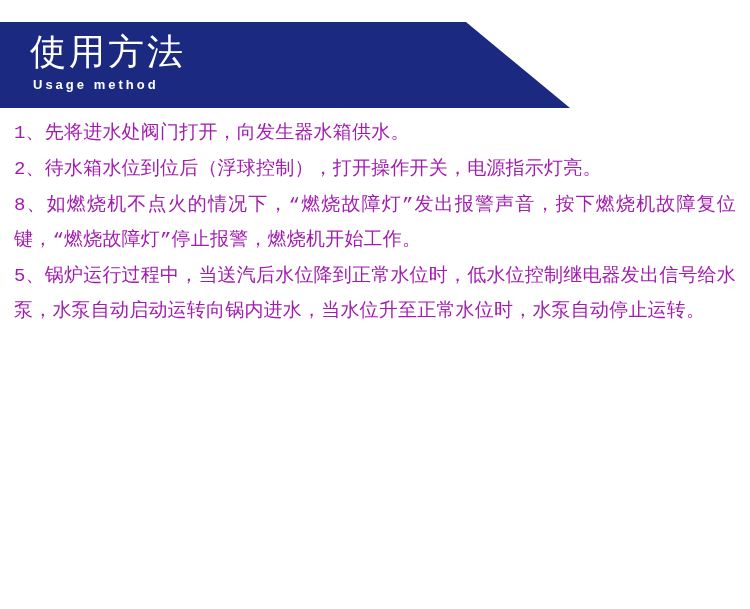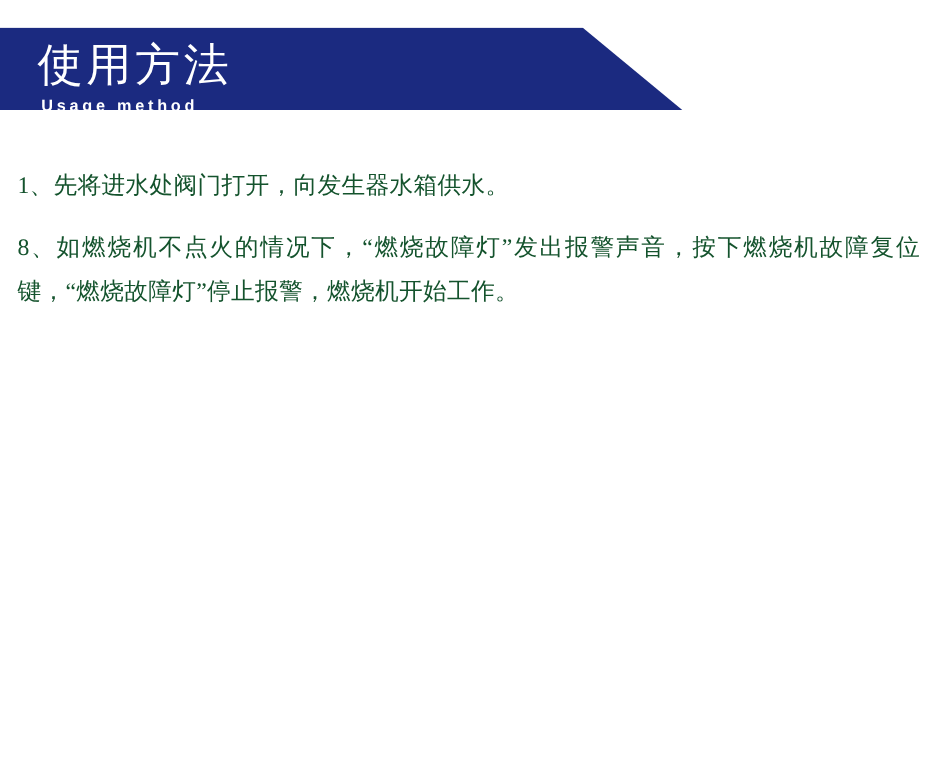--- a/index.html
+++ b/index.html
@@ -16,21 +16,21 @@
   .page {
     position: relative;
     width: 750px;
     height: 609px;
     background: #ffffff;
   }
   
   .header {
     position: relative;
     width: 750px;
-    height: 88px;
+    height: 108px;
     background: #ffffff;
     overflow: hidden;
   }
   .header-bg {
     position: absolute;
     left: 0;
     top: 22px;
     width: 750px;
     height: 86px;
     background: #1b2a80;
@@ -61,40 +61,42 @@
   
   .content {
     position: absolute;
     left: 0;
     top: 108px;
     width: 750px;
     padding: 8px 14px 0 14px;
     box-sizing: border-box;
   }
   .para {
-    color: #14532d;
+    color: #a21caf;
     font-size: 19px;
     line-height: 35px;
     text-align: justify;
-    margin: 15px 0 1px 0;
+    margin: 0 0 1px 0;
     letter-spacing: 0.2px;
-    font-family: Liberation Serif, serif;
+    font-family: Liberation Mono, monospace;
   }
 </style>
 </head>
 <body>
 
 <div class="page">
 
   <div class="header">
     <div class="header-bg"></div>
     <div class="header-text">
       <div class="header-title">使用方法</div>
       <div class="header-sub">Usage method</div>
     </div>
   </div>
 
   <div class="content">
     <p class="para">1、先将进水处阀门打开，向发生器水箱供水。</p>
+    <p class="para">2、待水箱水位到位后（浮球控制），打开操作开关，电源指示灯亮。</p>
     <p class="para">8、如燃烧机不点火的情况下，“燃烧故障灯”发出报警声音，按下燃烧机故障复位键，“燃烧故障灯”停止报警，燃烧机开始工作。</p>
+    <p class="para">5、锅炉运行过程中，当送汽后水位降到正常水位时，低水位控制继电器发出信号给水泵，水泵自动启动运转向锅内进水，当水位升至正常水位时，水泵自动停止运转。</p>
   </div>
 
 </div>
 
 </body></html>

